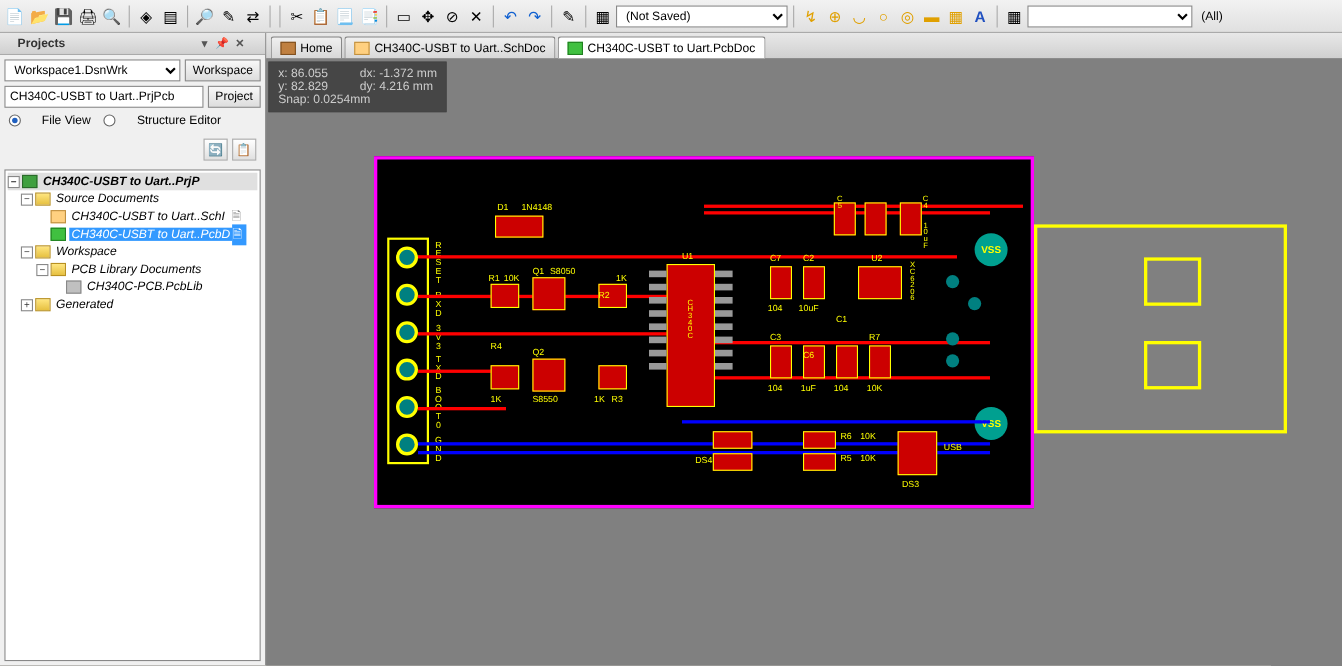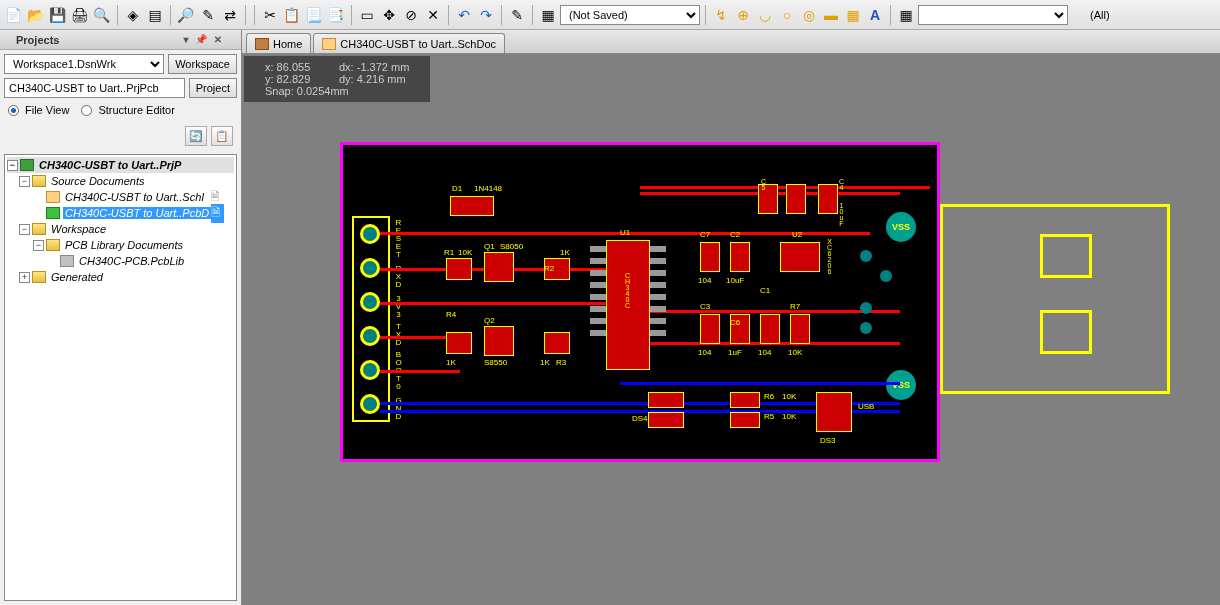--- a/index.html
+++ b/index.html
@@ -17,21 +17,21 @@
 
 .panel { width: 242px; background: #f0f0f0; border-right: 1px solid #888; display: flex; flex-direction: column; }
 .panel-header { height: 20px; background: linear-gradient(#e8e8e8,#d0d0d0); border-bottom: 1px solid #aaa; display: flex; align-items: center; padding: 0 16px; font-weight: bold; color: #333; }
 .panel-header .spacer { flex: 1; }
 .panel-ctrl { width: 14px; height: 14px; display: inline-flex; align-items: center; justify-content: center; cursor: pointer; font-size: 10px; color: #555; margin-left: 2px; }
 .panel-body { padding: 4px; display: flex; flex-direction: column; gap: 4px; }
 .row { display: flex; gap: 4px; align-items: center; }
 .ws-combo { flex: 1; height: 20px; border: 1px solid #888; background: #fff; padding: 0 4px; }
 .ws-btn { height: 20px; padding: 0 6px; border: 1px solid #888; background: linear-gradient(#f8f8f8,#ddd); cursor: pointer; }
 .radio-row { display: flex; gap: 12px; padding: 2px 4px; }
-.radio-lbl { display: flex; align-items: flex-end; gap: 6px; }
+.radio-lbl { display: flex; align-items: flex-start; gap: 19px; }
 .radio-circle { width: 11px; height: 11px; border: 1px solid #666; border-radius: 50%; display: inline-flex; align-items: center; justify-content: center; background: #fff; }
 .radio-dot { width: 5px; height: 5px; background: #2060c0; border-radius: 50%; }
 .tool-row { display: flex; justify-content: flex-end; gap: 4px; padding: 4px; }
 .mini-btn { width: 22px; height: 20px; border: 1px solid #aaa; background: linear-gradient(#fff,#e0e0e0); cursor: pointer; display: flex; align-items: center; justify-content: center; }
 
 
 .tree { flex: 1; border: 1px solid #888; background: #fff; margin: 0 4px 4px 4px; overflow: auto; padding: 2px; }
 .tree-node { display: flex; align-items: center; height: 16px; white-space: nowrap; cursor: pointer; }
 .tree-indent { display: inline-block; }
 .tree-exp { width: 11px; height: 11px; border: 1px solid #888; display: inline-flex; align-items: center; justify-content: center; font-size: 9px; line-height: 1; margin-right: 2px; color: #333; background: #fff; }
@@ -49,21 +49,21 @@
 
 .editor { flex: 1; display: flex; flex-direction: column; background: #808080; }
 .doc-tabs { height: 24px; background: linear-gradient(#e8e8e8,#d0d0d0); border-bottom: 1px solid #888; display: flex; align-items: flex-end; padding: 0 4px; }
 .doc-tab { height: 20px; padding: 0 8px; border: 1px solid #888; border-bottom: none; margin-right: 2px; background: linear-gradient(#f0f0f0,#d8d8d8); display: flex; align-items: center; gap: 4px; cursor: pointer; border-radius: 3px 3px 0 0; }
 .doc-tab.active { background: #fff; }
 .tab-icon { width: 14px; height: 12px; display: inline-block; }
 .home-icon { background: #c08040; border: 1px solid #805020; }
 .canvas-area { flex: 1; position: relative; background: #808080; overflow: hidden; }
 
 
-.coord-box { position: absolute; left: 2px; top: 2px; background: rgba(60,60,60,0.85); color: #ccc; padding: 4px 20px; font-size: 11px; border: 1px solid #444; }
+.coord-box { position: absolute; left: 2px; top: 2px; background: rgba(60,60,60,0.85); color: #ccc; padding: 4px 8px; font-size: 11px; border: 1px solid #444; }
 .coord-line { display: flex; gap: 14px; }
 .coord-line span { min-width: 60px; }
 
 
 .pcb-outer { position: absolute; left: 98px; top: 88px; width: 870px; height: 320px; }
 .pcb-keepout { position: absolute; left: 0; top: 0; width: 600px; height: 320px; border: 3px solid #ff00ff; background: #000; }
 .usb-outline { position: absolute; left: 600px; top: 62px; width: 230px; height: 190px; border: 3px solid #ffff00; }
 .usb-pad { position: absolute; width: 52px; height: 44px; border: 3px solid #ffff00; }
 .trace-r { position: absolute; background: #ff0000; }
 .trace-b { position: absolute; background: #0000ff; }
@@ -152,21 +152,21 @@
       <span class="ico" style="color:#1060d0">↷</span>
     </div>
   <div class="tb-sep"></div>
   <div class="tb-btn">
       <span class="ico">✎</span>
     </div>
   <div class="tb-sep"></div>
   <div class="tb-btn">
       <span class="ico">▦</span>
     </div>
-  <select class="tb-combo" style="width:140px">
+  <select class="tb-combo" style="width:156px">
     <option>(Not Saved)</option>
   </select>
   <div class="tb-sep"></div>
   <div class="tb-btn">
       <span class="ico" style="color:#e0a000">↯</span>
     </div>
   <div class="tb-btn">
       <span class="ico" style="color:#e0a000">⊕</span>
     </div>
   <div class="tb-btn">
@@ -185,21 +185,21 @@
       <span class="ico" style="color:#e0a000">▦</span>
     </div>
   <div class="tb-btn">
       <span class="ico" style="color:#2050c0;font-weight:bold">A</span>
     </div>
   <div class="tb-sep"></div>
   <div class="tb-btn">
       <span class="ico">▦</span>
     </div>
   <select class="tb-combo" style="width:150px"><option></option></select>
-  <span style="margin-left:20px">(All)</span>
+  <span style="margin-left:6px">(All)</span>
 </div>
 
 <div class="main">
 
   <div class="panel">
     <div class="panel-header">
       <span>Projects</span>
       <div class="spacer"></div>
       <div class="panel-ctrl">▾</div>
       <div class="panel-ctrl">📌</div>
@@ -291,20 +291,24 @@
 
   <div class="editor">
     <div class="doc-tabs">
       <div class="doc-tab">
         <span class="tab-icon home-icon"></span>
         <span>Home</span>
       </div>
       <div class="doc-tab">
         <span class="tab-icon sch-icon"></span>
         <span>CH340C-USBT to Uart..SchDoc</span>
+      </div>
+      <div class="doc-tab active">
+        <span class="tab-icon pcb-icon"></span>
+        <span>CH340C-USBT to Uart.PcbDoc</span>
       </div>
     </div>
 
     <div class="canvas-area">
 
       <div class="coord-box">
         <div class="coord-line">
           <span>x: 86.055</span>
             <span>dx: -1.372 mm</span>
         </div>

